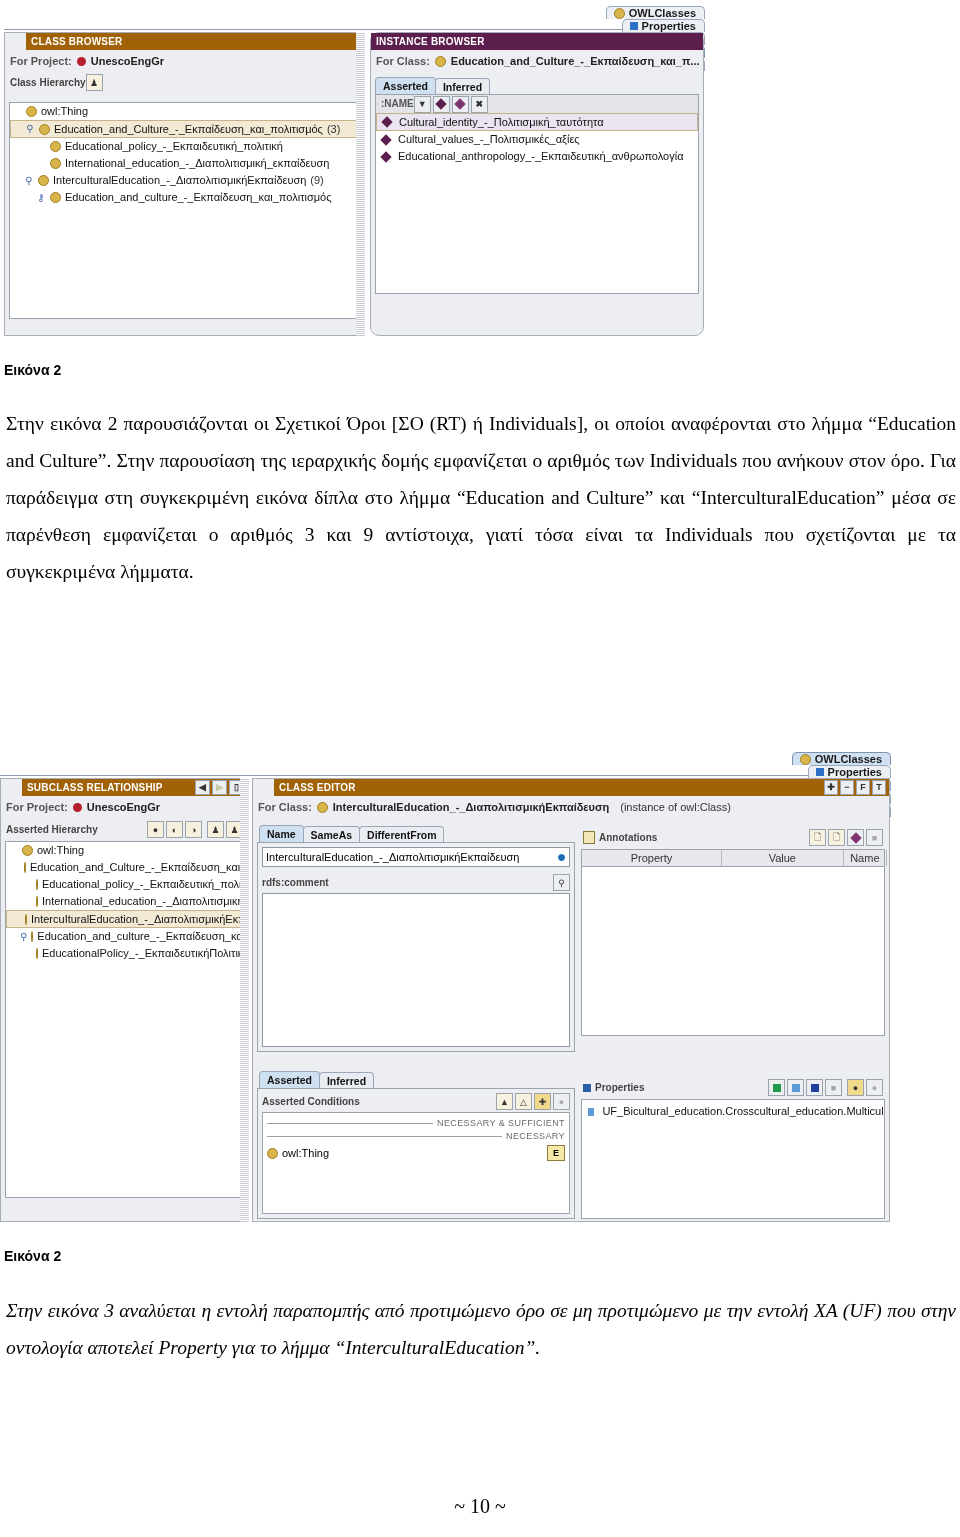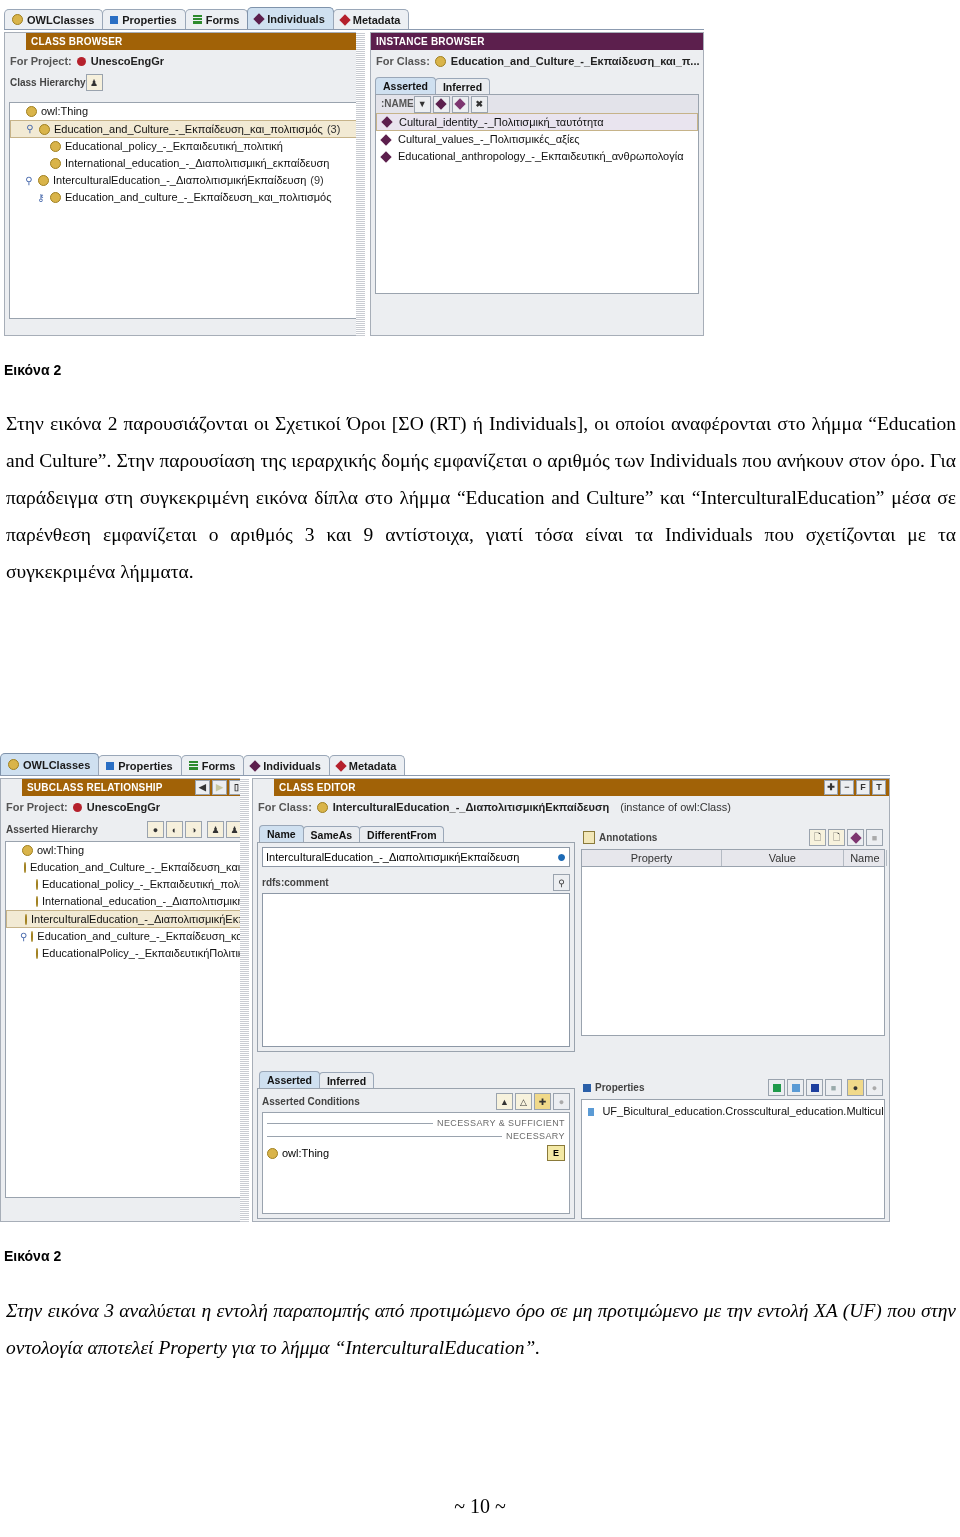--- a/index.html
+++ b/index.html
@@ -6,21 +6,21 @@
   body{
     width:960px; height:1537px; background:#ffffff;
     font-family:"Liberation Serif", serif;
     color:#000; position:relative; overflow:hidden;
   }
   .page{position:relative;width:960px;height:1537px;}
 
   
   .shot{position:absolute;background:#ffffff;}
   .tabbar{display:flex;align-items:flex-end;height:23px;background:#ffffff;
-    border-bottom:1px solid #8c9bb0;font-family:"Liberation Sans",sans-serif;}
+    border-bottom:1px solid #8c9bb0;font-family:"Liberation Sans",sans-serif;flex-direction:column;}
   .tab{display:flex;align-items:center;gap:4px;height:19px;padding:0 8px 0 7px;
     margin-right:-1px;border:1px solid #9aa7b8;border-bottom:none;
     border-radius:5px 5px 0 0;background:#eceff3;font-size:11px;font-weight:bold;
     color:#1a1a1a;white-space:nowrap;}
   .tab.active{background:#cfe0f0;height:21px;border-color:#7f93ab;}
   .dot{width:9px;height:9px;border-radius:50%;display:inline-block;}
   .dia{width:8px;height:8px;display:inline-block;transform:rotate(45deg);}
   .sq{width:8px;height:8px;display:inline-block;}
   .bars{display:inline-block;width:9px;height:9px;
     background:linear-gradient(#2e8b2e 0 2px,transparent 2px 3px,#2e8b2e 3px 5px,transparent 5px 6px,#2e8b2e 6px 9px);}
@@ -142,21 +142,21 @@
           <div class="row" style="padding-left: 26px;">
             <span class="handle">⚷</span>
             <span class="knob" style="background: rgb(217, 180, 74);"></span>
             <span>Education_and_culture_-_Εκπαίδευση_και_πολιτισμός</span>
           </div>
         </div>
     </div>
 
     <div class="scrollcol" style="left:352px;top:26px;height:304px;width:9px;"></div>
 
-    <div class="pnl" style="left:366px;top:26px;width:334px;height:304px;">
+    <div class="pnl" style="left:366px;top:26px;width:334px;height:304px;border-radius:9px;">
       <div class="pnlhdr hdr-purple">
         <span>INSTANCE BROWSER</span>
       </div>
       <div class="forline">
         <span class="lbl">For Class:</span>
         <span class="knob" style="background:#d9b44a;"></span>
         <span style="overflow:hidden;">Education_and_Culture_-_Εκπαίδευση_και_π...</span>
       </div>
       <div class="subtabs" id="f2subtabs" style="margin-top:6px;">
           <div class="stab active">Asserted</div>

